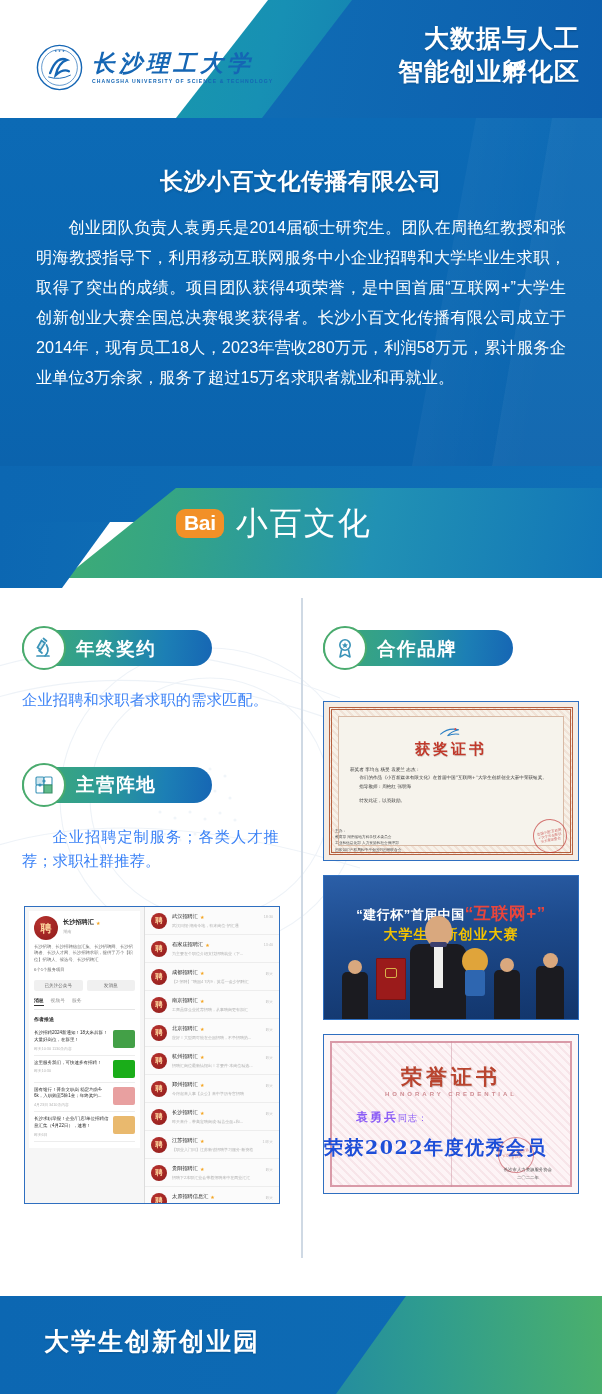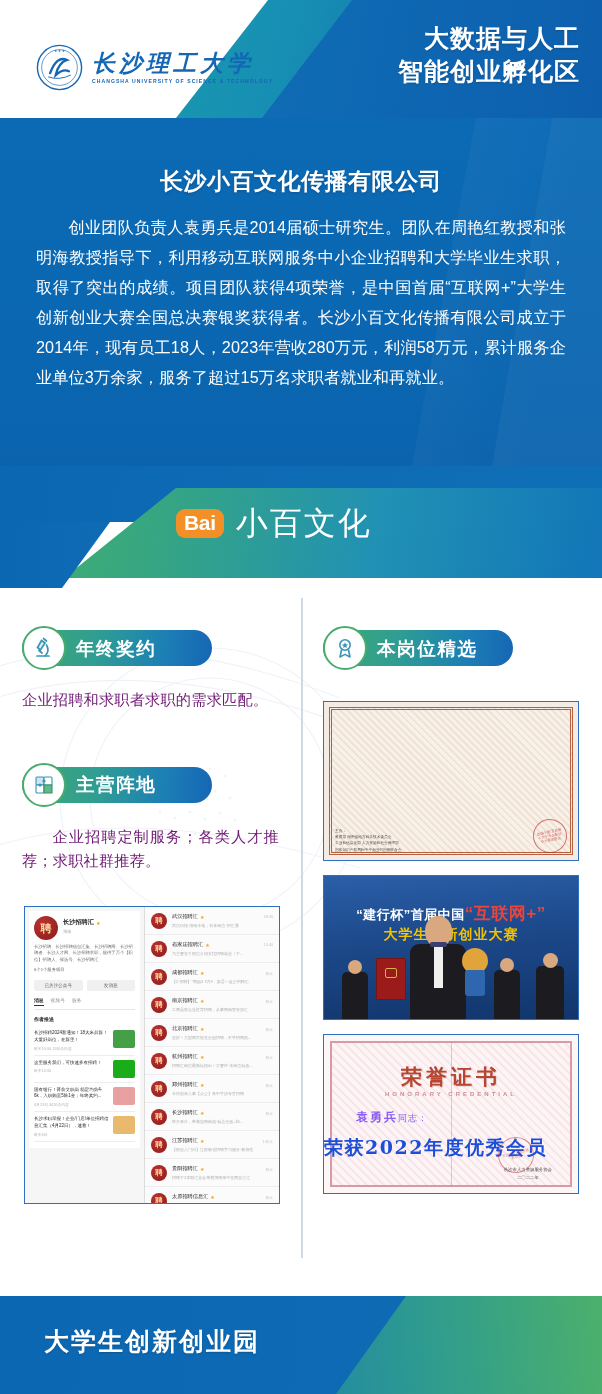--- a/index.html
+++ b/index.html
@@ -115,21 +115,21 @@
     position:absolute; left:22px; top:0px; width:44px; height:44px;
     border-radius:50%; background:#ffffff;
     border:2.4px solid #4aab6e; display:flex; align-items:center; justify-content:center;
   }
   .pill-label {
     position:absolute; left:76px; top:4px; height:36px;
     display:flex; align-items:center;
     color:#ffffff; font-size:18.5px; font-weight:bold; letter-spacing:1.6px;
   }
   .section-text {
-    margin:18px 22px 0 22px; color:#701a75; font-size:15.2px;
+    margin:18px 22px 0 22px; color:#3b82f6; font-size:15.2px;
     line-height:1.62; text-align:justify; letter-spacing:.2px;
   }
   .section-text.indent { text-indent:2em; }
 
   
   .phone {
     position:absolute; left:24px; top:318px; width:256px; height:298px;
     background:#ffffff; border:1.4px solid #2f6fc0; overflow:hidden;
     display:flex; font-size:4px;
   }
@@ -583,26 +583,37 @@
 
       <div class="pill-head" style="margin-top:38px;">
         <div class="pill-bar"></div>
         <div class="pill-circle">
           <svg width="24" height="24" viewBox="0 0 24 24" fill="none" stroke="#3a93b8" stroke-width="1.6">
             <circle cx="12" cy="9" r="5.2" fill="#ffffff" stroke="#3a93b8"></circle>
             <path d="M12 6.2 L12.9 8.2 L15 8.4 L13.4 9.9 L13.9 12 L12 10.9 L10.1 12 L10.6 9.9 L9 8.4 L11.1 8.2 Z" fill="#3a93b8" stroke="none"></path>
             <path d="M8.6 13.5 L7 21 L12 18.4 L17 21 L15.4 13.5" stroke="#3a93b8" fill="none" stroke-linejoin="round"></path>
           </svg>
         </div>
-        <div class="pill-label">本岗位精选</div>
+        <div class="pill-label">合作品牌</div>
       </div>
 
       <div class="cert cert-a">
         <div class="award-cert">
           <div class="award-border"></div>
+          <div class="award-inner">
+            <svg class="award-logo" viewBox="0 0 60 26">
+              <path d="M6 18 Q24 2 48 8 Q30 12 22 22 Q34 16 48 18" fill="none" stroke="#2b7fc4" stroke-width="2.4" stroke-linecap="round"></path>
+              <circle cx="40" cy="6" r="2.2" fill="#e8453c"></circle>
+            </svg>
+            <div class="award-title">获奖证书</div>
+            <div class="award-line">获奖者 李均嘉 杨旻 袁爱兰 志杰：</div>
+            <div class="award-line ind">你们的作品《小百新媒体有限文化》在首届中国“互联网+”大学生创新创业大赛中荣获银奖。</div>
+            <div class="award-line ind">指导教师：周艳红 张明海</div>
+            <div class="award-line ind" style="margin-top:6px">特发此证，以资鼓励。</div>
+          </div>
           <div class="award-foot">
             <div class="award-org" style="white-space:pre-line">主办：
 教育部 湖南省地方科学技术委员会
 工业和信息化部 人力资源和社会保障部
 国家知识产权局和中华全国归国侨联合会</div>
             <div class="award-stamp">首届中国“互联网+”大学生创新创业大赛组委会</div>
           </div>
         </div>
       </div>
 

